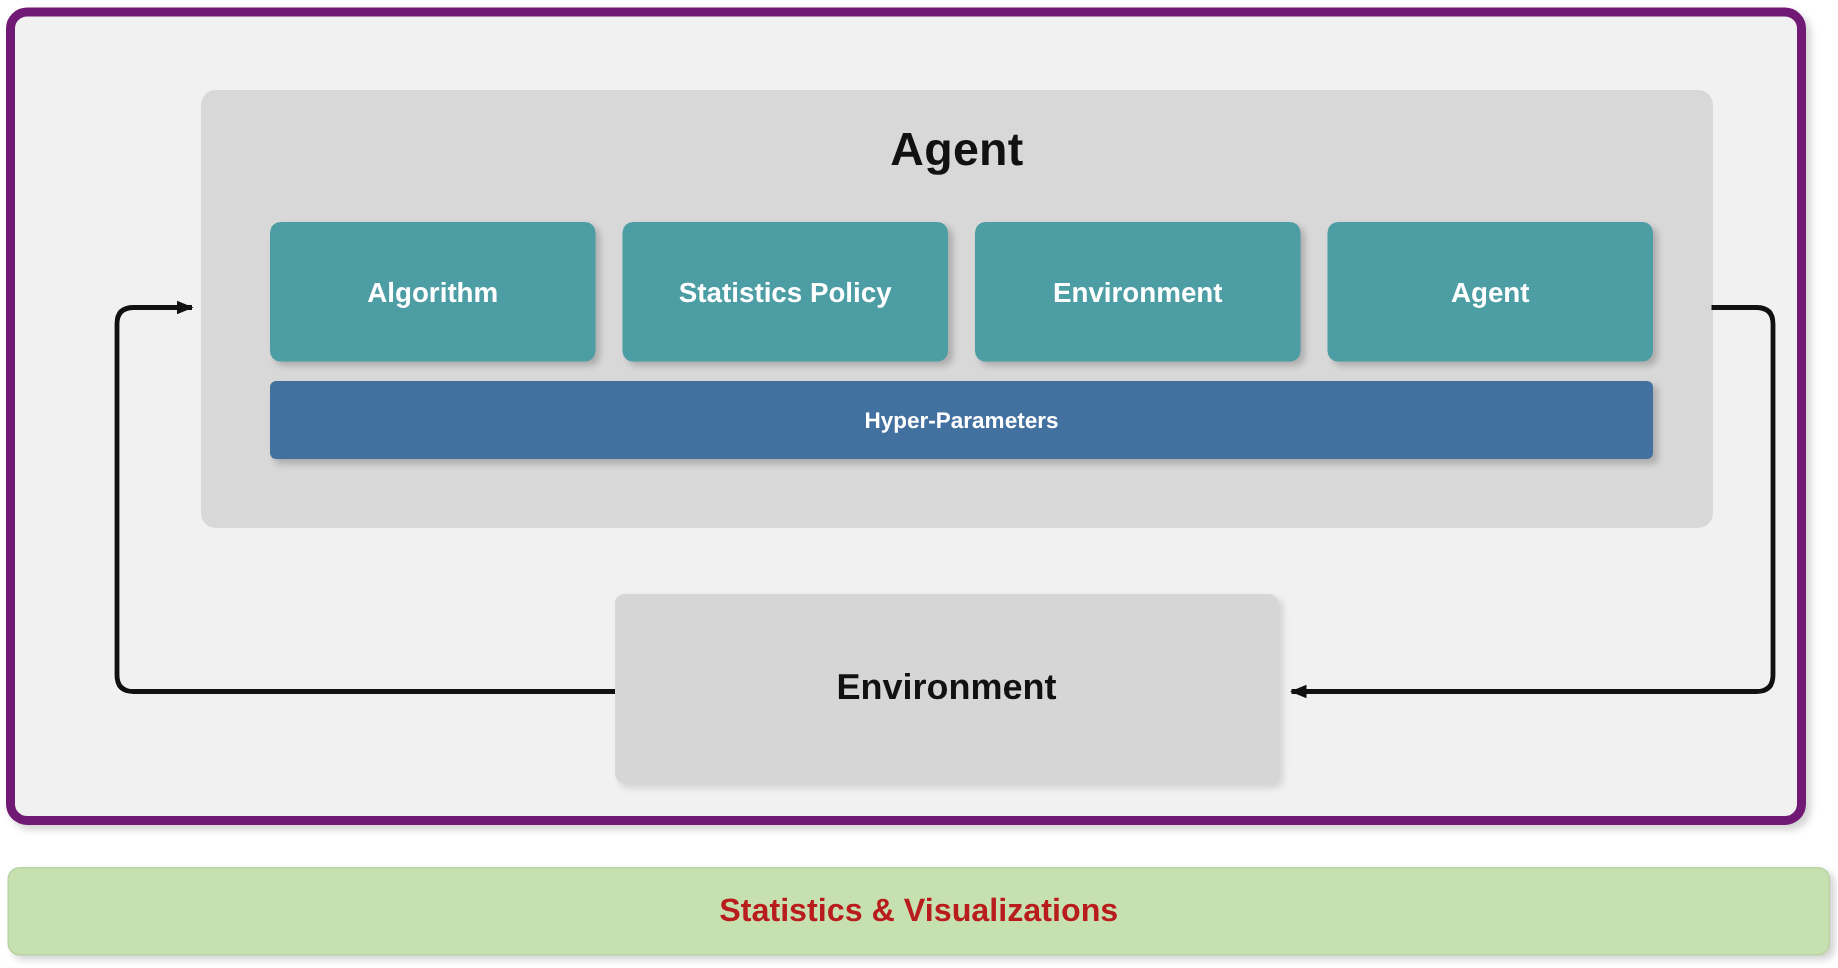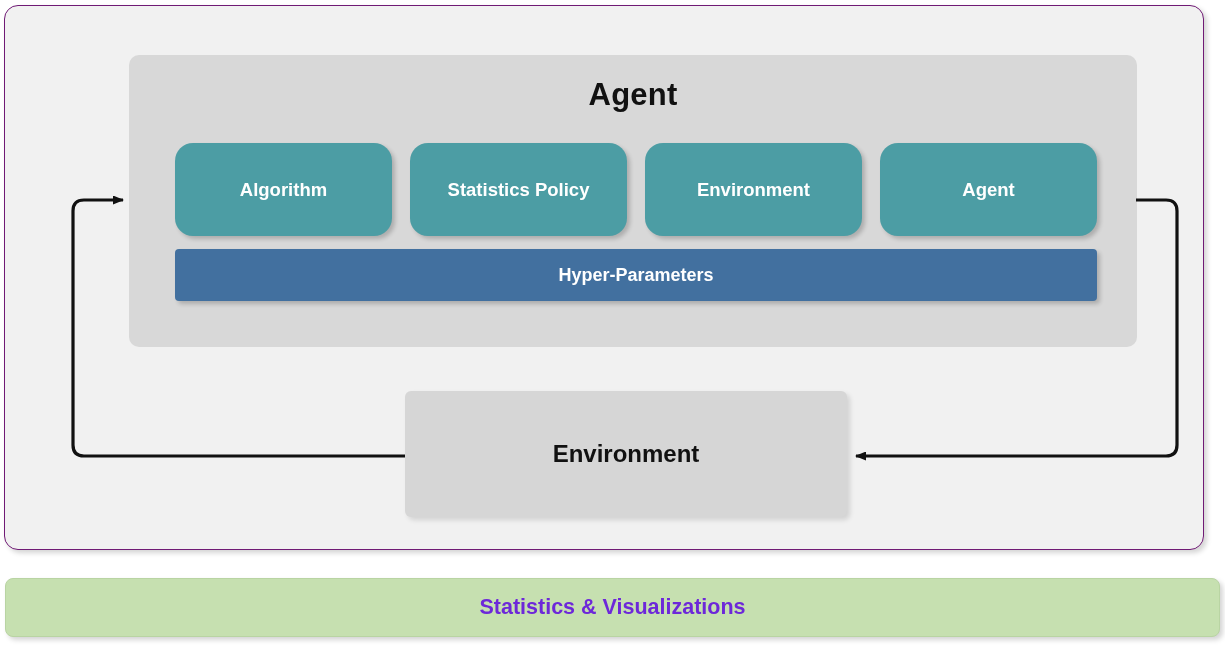--- a/index.html
+++ b/index.html
@@ -20,21 +20,21 @@
 
   
   .outer-panel {
     position: absolute;
     left: 4px;
     top: 5px;
     width: 1200px;
     height: 545px;
     box-sizing: border-box;
     background: #f1f1f1;
-    border: 1px solid #701a75;
+    border: 6px solid #701a75;
     border-radius: 14px;
     box-shadow: 3px 3px 5px rgba(0,0,0,0.17);
   }
 
   
   .agent-panel {
     position: absolute;
     left: 124px;
     top: 49px;
     width: 1008px;
@@ -63,21 +63,21 @@
     width: 922px;
     height: 93px;
     display: flex;
     justify-content: space-between;
   }
   .component-box {
     width: 217px;
     height: 93px;
     box-sizing: border-box;
     background: #4c9da4;
-    border-radius: 18px;
+    border-radius: 7px;
     display: flex;
     align-items: center;
     justify-content: center;
     color: #ffffff;
     font-size: 18.5px;
     font-weight: bold;
     box-shadow: 3px 3px 4px rgba(0,0,0,0.20);
     text-align: center;
     line-height: 1.15;
     padding: 0 6px;
@@ -90,21 +90,21 @@
     top: 194px;
     width: 922px;
     height: 52px;
     box-sizing: border-box;
     background: #42709f;
     border-radius: 4px;
     display: flex;
     align-items: center;
     justify-content: center;
     color: #ffffff;
-    font-size: 18px;
+    font-size: 15px;
     font-weight: bold;
     box-shadow: 3px 3px 4px rgba(0,0,0,0.20);
   }
 
   
   .environment-box {
     position: absolute;
     left: 400px;
     top: 385px;
     width: 442px;
@@ -140,21 +140,21 @@
     height: 59px;
     box-sizing: border-box;
     background: #c6e0b0;
     border: 1px solid #b9d4a3;
     border-radius: 8px;
     display: flex;
     align-items: center;
     justify-content: center;
     font-size: 21.5px;
     font-weight: bold;
-    color: #6d28d9;
+    color: #b91c1c;
     box-shadow: 3px 3px 5px rgba(0,0,0,0.17);
   }
 </style>
 </head>
 <body>
 
 <div id="canvas">
 
   <div class="outer-panel">
 

